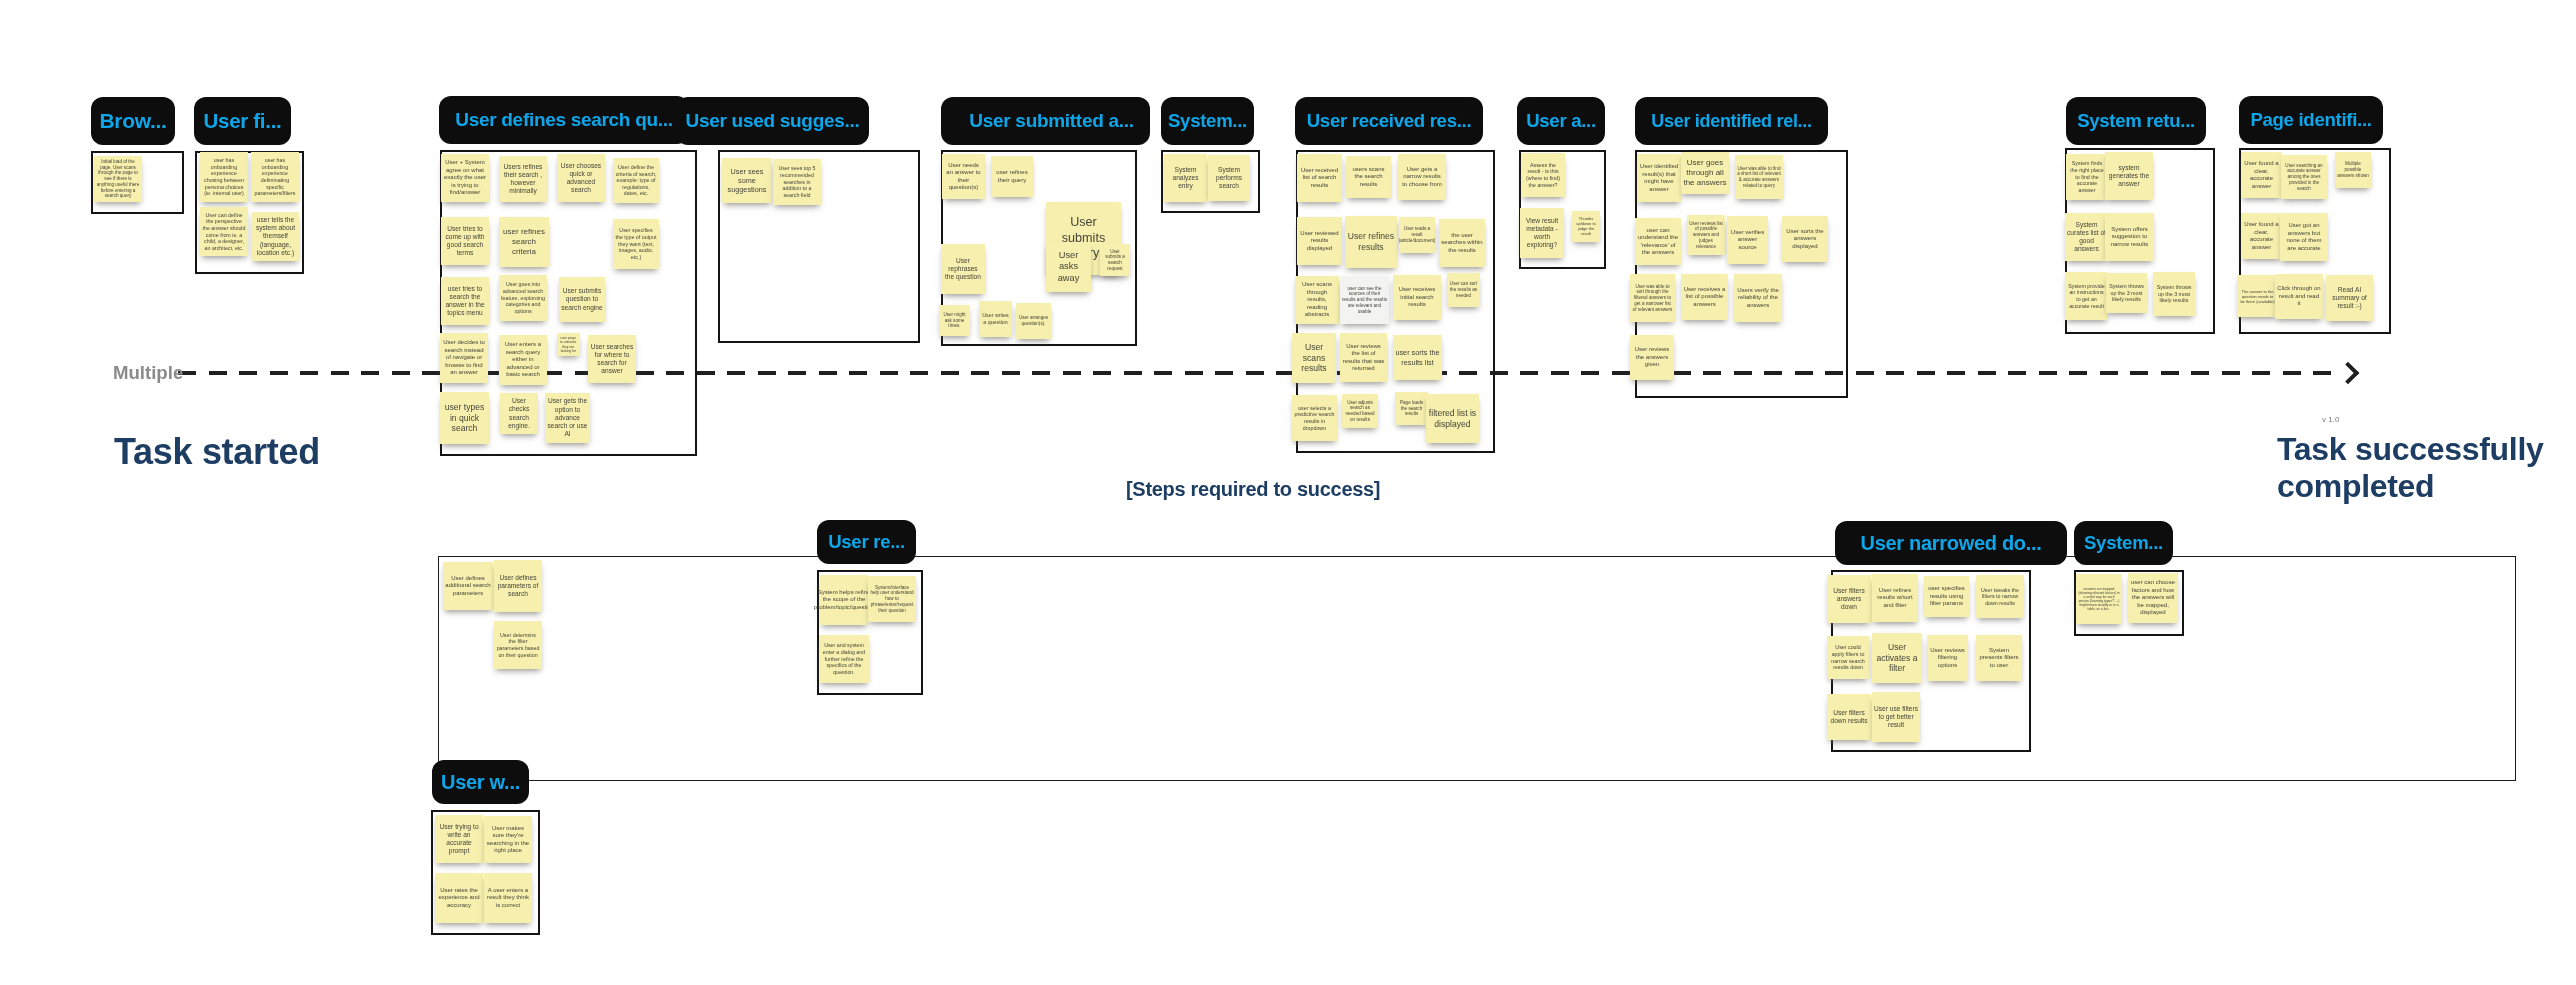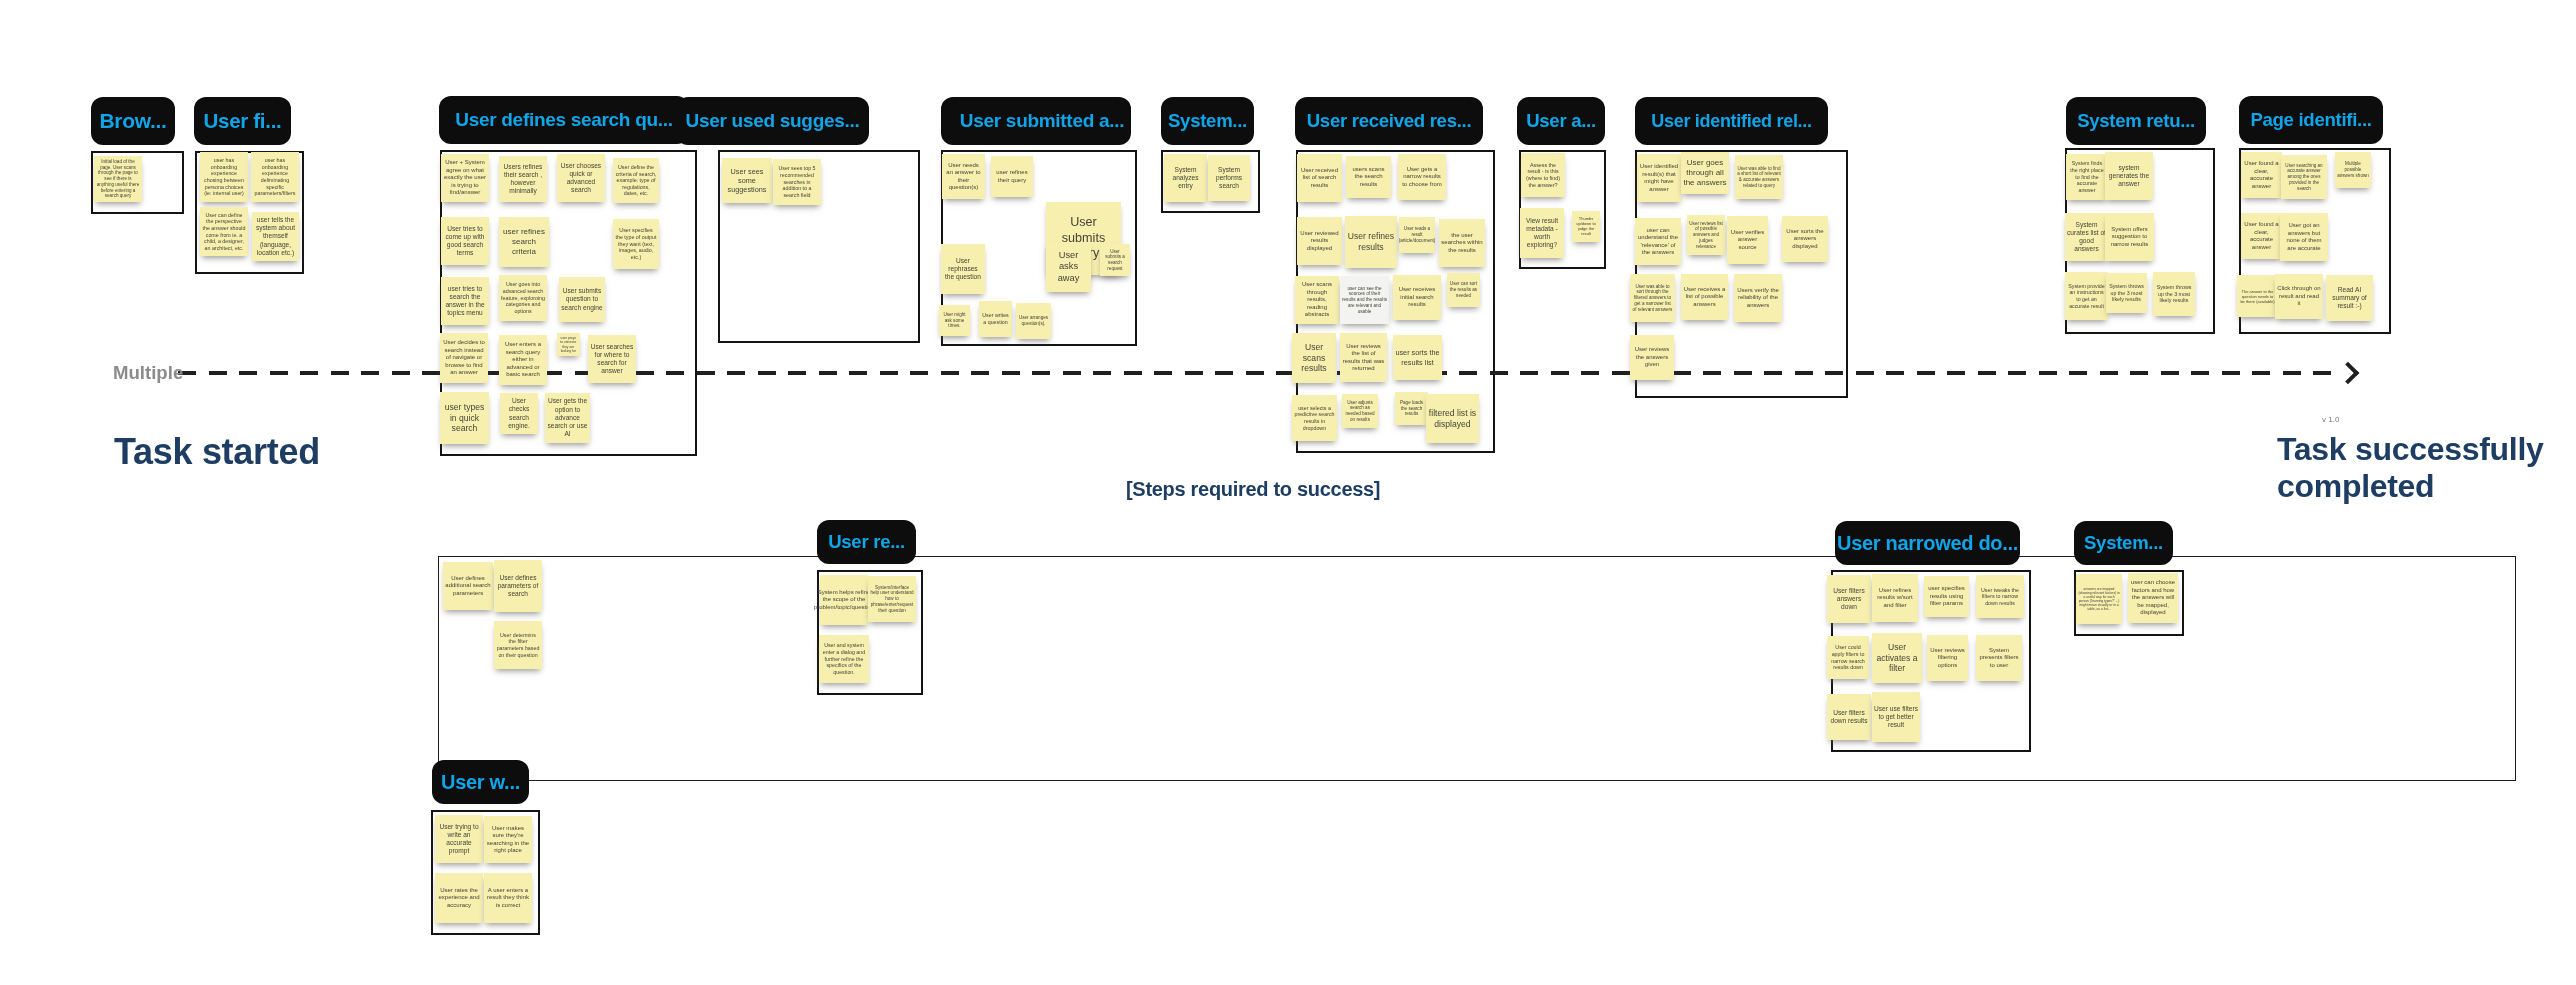--- a/index.html
+++ b/index.html
@@ -80,21 +80,21 @@
       <div class="sticky" style="left: 440px; top: 333px; width: 48px; height: 50px; font-size: 6px;">User decides to search instead of navigate or browse to find an answer</div>
       <div class="sticky" style="left: 499px; top: 335px; width: 48px; height: 50px; font-size: 6px;">User enters a search query either in advanced or basic search</div>
       <div class="sticky" style="left: 557px; top: 333px; width: 22.5px; height: 23px; font-size: 3.3px;">user prays to universe they are looking for</div>
       <div class="sticky" style="left: 588px; top: 335px; width: 48px; height: 48px; font-size: 6.6px;">User searches for where to search for answer</div>
       <div class="sticky" style="left: 440px; top: 392px; width: 49px; height: 52px; font-size: 8.6px;">user types in quick search</div>
       <div class="sticky" style="left: 500px; top: 393px; width: 38px; height: 41px; font-size: 6.6px;">User checks search engine.</div>
       <div class="sticky" style="left: 545px; top: 393px; width: 45px; height: 50px; font-size: 6.6px;">User gets the option to advance search or use AI</div>
       <div class="pill" style="left: 676px; top: 97px; width: 193px; height: 48px; font-size: 19px;">User used sugges...</div>
       <div class="sticky" style="left: 722px; top: 158px; width: 50px; height: 45px; font-size: 7.3px;">User sees some suggestions</div>
       <div class="sticky" style="left: 773px; top: 159px; width: 48px; height: 46px; font-size: 5.3px;">User sees top 5 recommended searches in addition to a search field</div>
-      <div class="pill" style="left: 941px; top: 97px; width: 190px; height: 48px; font-size: 19px; padding-left: 12px;">User submitted a...</div>
+      <div class="pill" style="left: 941px; top: 97px; width: 209px; height: 48px; font-size: 19px; padding-left: 12px;">User submitted a...</div>
       <div class="sticky" style="left: 942px; top: 154px; width: 43px; height: 45px; font-size: 6px;">User needs an answer to their question(s)</div>
       <div class="sticky" style="left: 991px; top: 156px; width: 42px; height: 41px; font-size: 6px;">user refines their query</div>
       <div class="sticky" style="left: 1046px; top: 154px; width: 75px; height: 73px; font-size: 12.6px; margin-top: 48px;">User submits query</div>
       <div class="sticky" style="left: 941px; top: 244px; width: 44px; height: 50px; font-size: 6.6px;">User rephrases the question</div>
       <div class="sticky" style="left: 1046px; top: 242px; width: 45px; height: 50px; font-size: 9.3px;">User asks away</div>
       <div class="sticky" style="left: 1100px; top: 244px; width: 30px; height: 32px; font-size: 4.6px;">User submits a search request</div>
       <div class="sticky" style="left: 939px; top: 305px; width: 31px; height: 31px; font-size: 4.6px;">User might ask some times.</div>
       <div class="sticky" style="left: 979px; top: 301px; width: 33px; height: 36px; font-size: 5.3px;">User writes a question</div>
       <div class="sticky" style="left: 1016px; top: 303px; width: 35px; height: 36px; font-size: 4.6px;">User arranges question(s).</div>
       <div class="pill" style="left: 1161px; top: 97px; width: 93px; height: 48px; font-size: 18.6px;">System...</div>
@@ -152,21 +152,21 @@
       <div class="sticky" style="left: 2237px; top: 275px; width: 41px; height: 42px; font-size: 4px;">The answer to the question needs to be there (available)</div>
       <div class="sticky" style="left: 2275px; top: 274px; width: 48px; height: 45px; font-size: 6px;">Click through on result and read it</div>
       <div class="sticky" style="left: 2326px; top: 275px; width: 47px; height: 46px; font-size: 6.6px;">Read AI summary of result :-)</div>
       <div class="sticky" style="left: 443px; top: 562px; width: 50px; height: 48px; font-size: 6px;">User defines additional search parameters</div>
       <div class="sticky" style="left: 494px; top: 560px; width: 48px; height: 52px; font-size: 6.6px;">User defines parameters of search</div>
       <div class="sticky" style="left: 494px; top: 621px; width: 48px; height: 48px; font-size: 5.3px;">User determins the filter parameters based on their question</div>
       <div class="pill" style="left: 817px; top: 520px; width: 99px; height: 44px; font-size: 18.6px;">User re...</div>
       <div class="sticky" style="left: 820px; top: 575px; width: 48px; height: 50px; font-size: 6px;">System helps refine the scope of the problem/topic/question</div>
       <div class="sticky" style="left: 868px; top: 576px; width: 48px; height: 46px; font-size: 4.6px;">System/interface help user understand how to phrase/enter/request their question</div>
       <div class="sticky" style="left: 819px; top: 635px; width: 50px; height: 48px; font-size: 5.3px;">User and system enter a dialog and further refine the specifics of the question.</div>
-      <div class="pill" style="left: 1835px; top: 521px; width: 185px; height: 44px; font-size: 20px;">User narrowed do...</div>
+      <div class="pill" style="left: 1835px; top: 521px; width: 232px; height: 44px; font-size: 20px;">User narrowed do...</div>
       <div class="sticky" style="left: 1827px; top: 575px; width: 44px; height: 48px; font-size: 6.6px;">User filters answers down</div>
       <div class="sticky" style="left: 1872px; top: 574px; width: 46px; height: 48px; font-size: 6px;">User refines results w/sort and filter</div>
       <div class="sticky" style="left: 1924px; top: 576px; width: 45px; height: 41px; font-size: 6px;">user specifies results using filter params</div>
       <div class="sticky" style="left: 1976px; top: 575px; width: 48px; height: 43px; font-size: 5.3px;">User tweaks the filters to narrow down results</div>
       <div class="sticky" style="left: 1827px; top: 636px; width: 42px; height: 43px; font-size: 5.3px;">User could apply filters to narrow search results down</div>
       <div class="sticky" style="left: 1872px; top: 633px; width: 50px; height: 50px; font-size: 8.6px;">User activates a filter</div>
       <div class="sticky" style="left: 1927px; top: 635px; width: 41px; height: 46px; font-size: 6px;">User reviews filtering options</div>
       <div class="sticky" style="left: 1976px; top: 635px; width: 46px; height: 46px; font-size: 6px;">System presents filters to user</div>
       <div class="sticky" style="left: 1827px; top: 694px; width: 44px; height: 46px; font-size: 6.6px;">User filters down results</div>
       <div class="sticky" style="left: 1872px; top: 692px; width: 48px; height: 50px; font-size: 6.6px;">User use filters to get better result</div>

